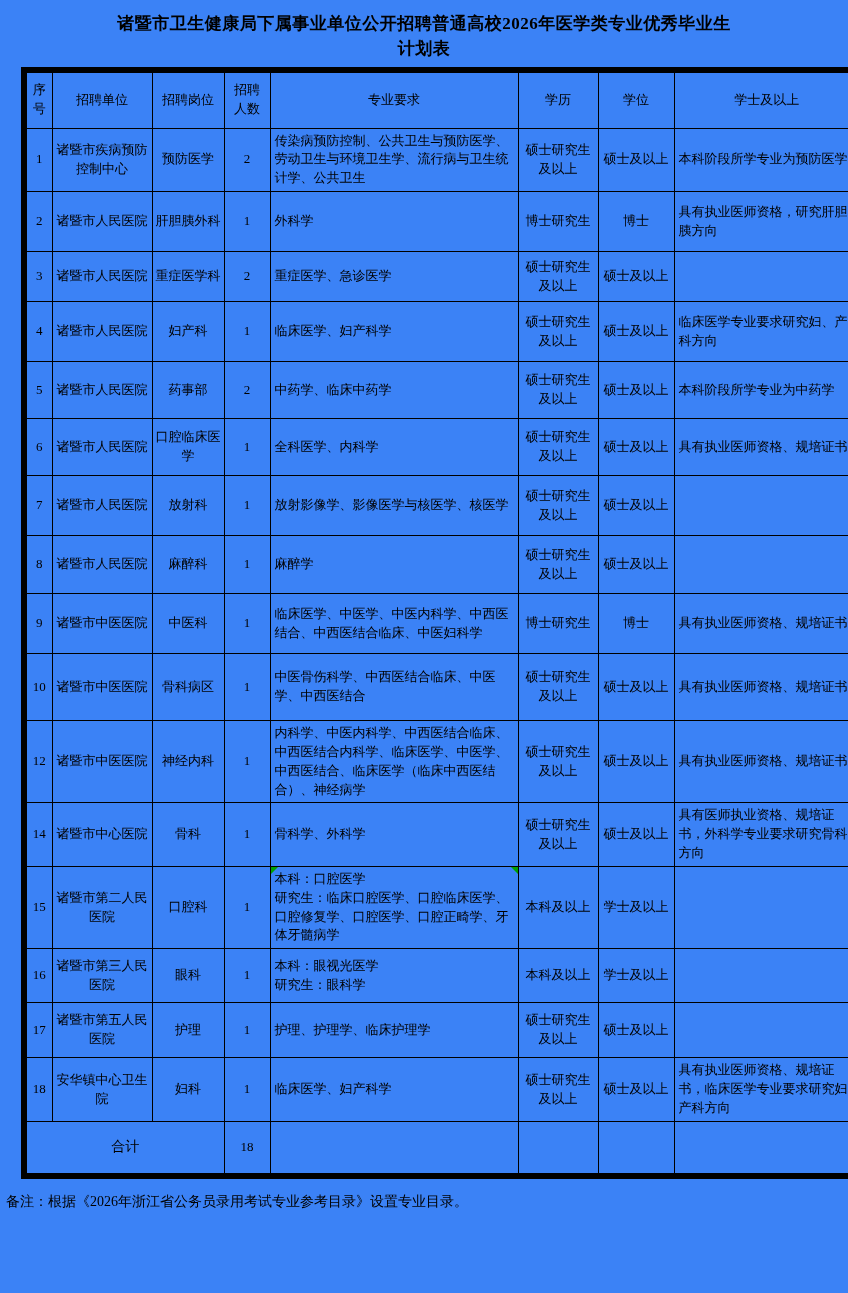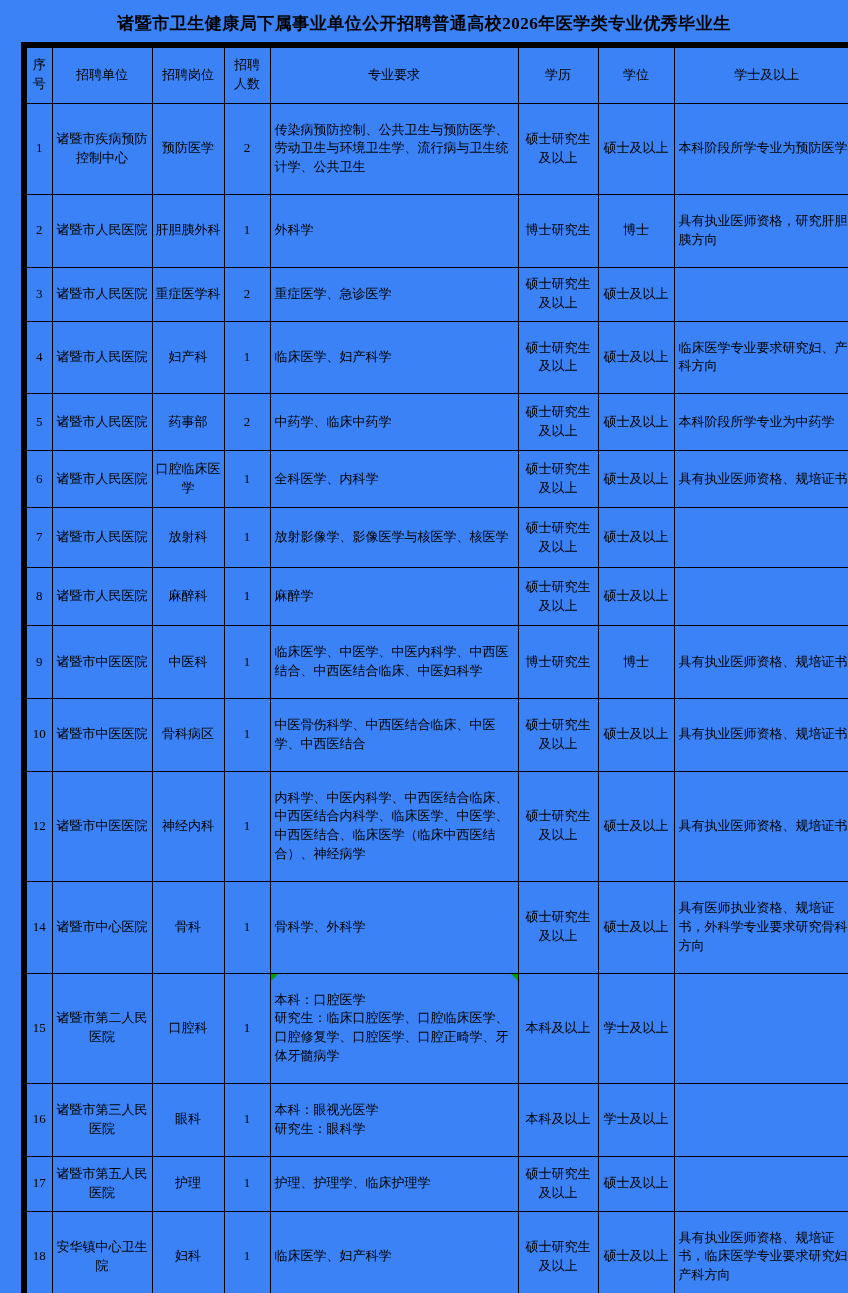--- a/index.html
+++ b/index.html
@@ -7,35 +7,36 @@
   .page{width:848px;height:1293px;background:#3b82f6;overflow:hidden;}
   .title{font-weight:bold;font-size:17px;line-height:25px;text-align:center;
     padding-top:11px;letter-spacing:0.5px;}
   table.plan{border-collapse:collapse;table-layout:fixed;width:838px;
     margin:6px 0 0 21px;border:6px solid #000000;}
   th,td{border:1px solid #000;font-size:13px;font-weight:normal;
     vertical-align:middle;line-height:1.45;overflow:hidden;padding:2px 1px;}
   th{text-align:center;}
   th.h-count{padding:2px 7px;}
   td.c-center{text-align:center;}
-  td.c-left{text-align:left;padding:17px 4px;}
+  td.c-left{text-align:left;padding:3px 4px;}
   td.major{white-space:pre-wrap;position:relative;}
   td.total-label{text-align:center;font-size:14px;}
   .tri{position:absolute;width:0;height:0;display:block;}
   .tri.tl{top:0;left:0;border-top:7px solid #00a000;border-right:7px solid transparent;}
   .tri.tr{top:0;right:0;border-top:7px solid #00a000;border-left:7px solid transparent;}
   .note{font-size:14px;margin:14px 0 0 6px;}
 </style>
 </head>
 <body>
 
 <div class="page">
 
   <div class="title">
     <div>诸暨市卫生健康局下属事业单位公开招聘普通高校2026年医学类专业优秀毕业生</div>
+    <div>计划表</div>
   </div>
 
   <table class="plan">
     <colgroup>
       <col style="width:28px">
         <col style="width:100px">
         <col style="width:72px">
       <col style="width:46px">
         <col style="width:248px">
         <col style="width:80px">

